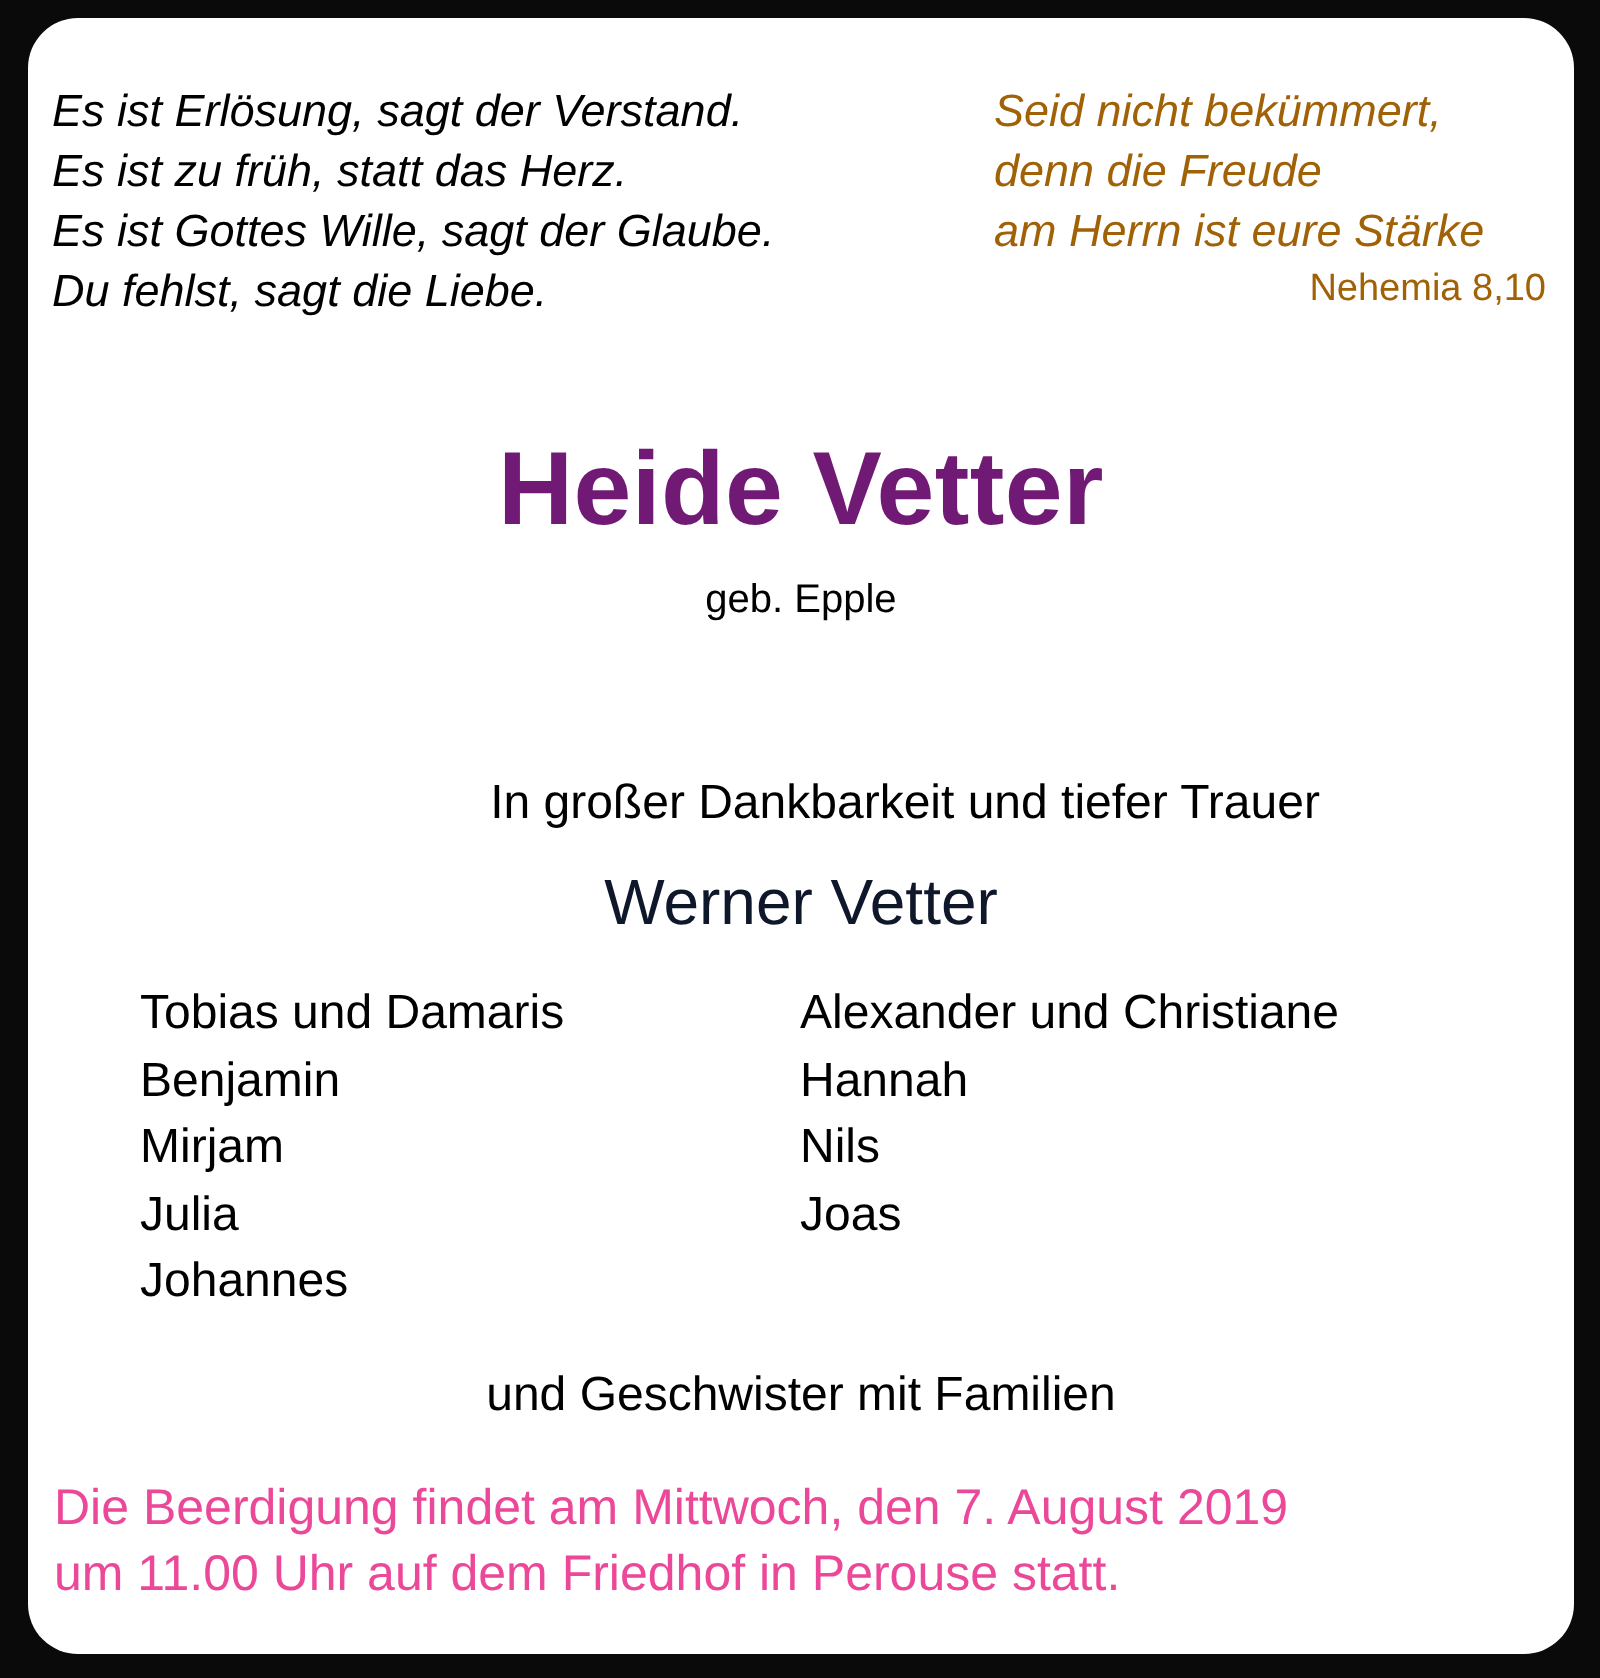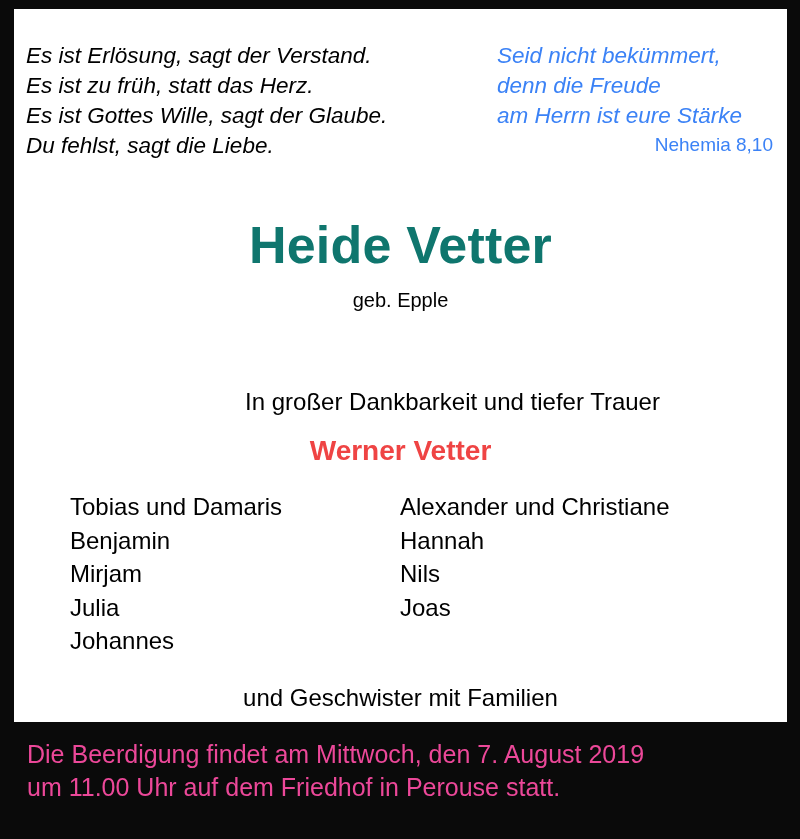--- a/index.html
+++ b/index.html
@@ -17,23 +17,24 @@
     height: 839px;
     box-sizing: border-box;
     background: #0a0a0a;
     overflow: hidden;
   }
   .inner {
     position: absolute;
     left: 14px;
     top: 9px;
     width: 773px;
-    height: 713px;
+    height: 818px;
     background: #ffffff;
     box-sizing: border-box;
+    border-radius: 25px;
   }
 
   
   .verse-row {
     position: absolute;
     left: 0;
     top: 32px;
     width: 100%;
     height: 130px;
   }
@@ -48,21 +49,21 @@
     white-space: nowrap;
   }
   .verse-right {
     position: absolute;
     left: 483px;
     top: 0;
     width: 276px;
     font-style: italic;
     font-size: 22.5px;
     line-height: 30px;
-    color: #3b82f6;
+    color: #a16207;
     white-space: nowrap;
   }
   .verse-source {
     font-style: normal;
     font-size: 19px;
     line-height: 28px;
     text-align: right;
     display: block;
     white-space: nowrap;
   }
@@ -70,21 +71,21 @@
   
   .name {
     position: absolute;
     left: 0;
     top: 207px;
     width: 773px;
     text-align: center;
     font-size: 52px;
     font-weight: bold;
     letter-spacing: 0.2px;
-    color: #0f766e;
+    color: #701a75;
     line-height: 58px;
   }
   .maiden {
     position: absolute;
     left: 0;
     top: 276px;
     width: 773px;
     text-align: center;
     font-size: 20px;
     color: #000;
@@ -114,24 +115,23 @@
     color: #000;
     line-height: 30px;
     padding-left: 36px;
   }
   .spouse {
     position: absolute;
     left: 0;
     top: 427px;
     width: 773px;
     text-align: center;
-    font-size: 28px;
-    color: #ef4444;
-    line-height: 30px;
-    font-weight: bold;
+    font-size: 32px;
+    color: #0f172a;
+    line-height: 30px;
   }
 
   
   .family {
     position: absolute;
     left: 0;
     top: 481px;
     width: 773px;
     height: 165px;
   }

